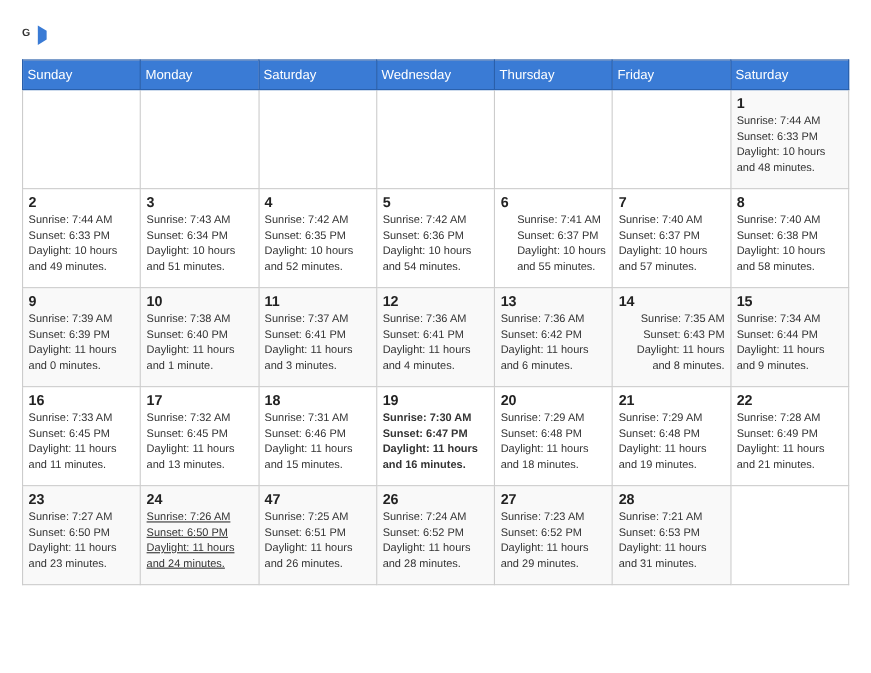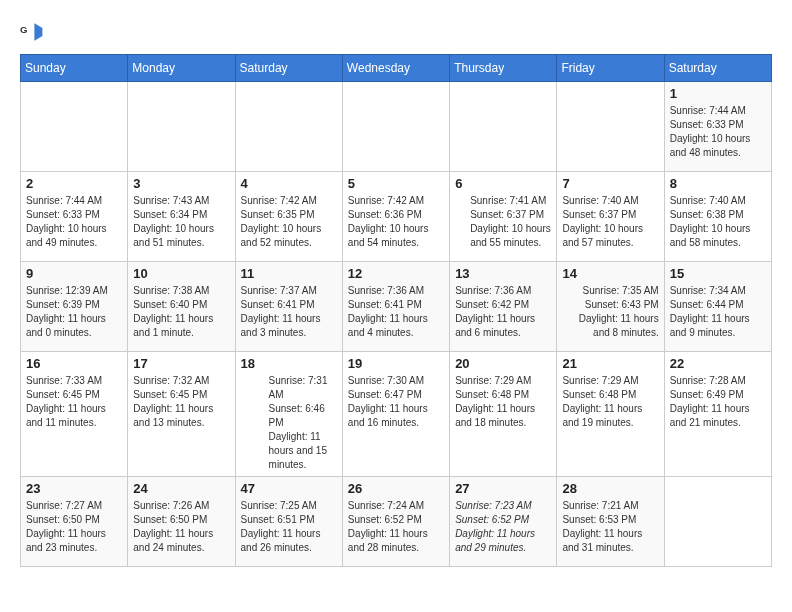--- a/index.html
+++ b/index.html
@@ -166,21 +166,21 @@
         <td>
           <span class="day-number">8</span>
           <div class="cell-text" style="white-space: pre-line;">Sunrise: 7:40 AM
 Sunset: 6:38 PM
 Daylight: 10 hours and 58 minutes.</div>
         </td>
       </tr>
       <tr>
         <td>
           <span class="day-number">9</span>
-          <div class="cell-text" style="white-space: pre-line;">Sunrise: 12:39 AM
+          <div class="cell-text" style="white-space: pre-line;">Sunrise: 7:39 AM
 Sunset: 6:39 PM
 Daylight: 11 hours and 0 minutes.</div>
         </td>
         <td>
           <span class="day-number">10</span>
           <div class="cell-text" style="white-space: pre-line;">Sunrise: 7:38 AM
 Sunset: 6:40 PM
 Daylight: 11 hours and 1 minute.</div>
         </td>
         <td>
@@ -222,27 +222,27 @@
 Daylight: 11 hours and 11 minutes.</div>
         </td>
         <td>
           <span class="day-number">17</span>
           <div class="cell-text" style="white-space: pre-line;">Sunrise: 7:32 AM
 Sunset: 6:45 PM
 Daylight: 11 hours and 13 minutes.</div>
         </td>
         <td>
           <span class="day-number">18</span>
-          <div class="cell-text" style="white-space: pre-line; margin-left: 28px;">Sunrise: 7:31 AM
+          <div class="cell-text" style="white-space: pre-line;">Sunrise: 7:31 AM
 Sunset: 6:46 PM
 Daylight: 11 hours and 15 minutes.</div>
         </td>
         <td>
           <span class="day-number">19</span>
-          <div class="cell-text" style="white-space: pre-line;">Sunrise: 7:30 AM
+          <div class="cell-text" style="white-space: pre-line; font-weight: bold;">Sunrise: 7:30 AM
 Sunset: 6:47 PM
 Daylight: 11 hours and 16 minutes.</div>
         </td>
         <td>
           <span class="day-number">20</span>
           <div class="cell-text" style="white-space: pre-line;">Sunrise: 7:29 AM
 Sunset: 6:48 PM
 Daylight: 11 hours and 18 minutes.</div>
         </td>
         <td>
@@ -260,39 +260,39 @@
       </tr>
       <tr>
         <td>
           <span class="day-number">23</span>
           <div class="cell-text" style="white-space: pre-line;">Sunrise: 7:27 AM
 Sunset: 6:50 PM
 Daylight: 11 hours and 23 minutes.</div>
         </td>
         <td>
           <span class="day-number">24</span>
-          <div class="cell-text" style="white-space: pre-line;">Sunrise: 7:26 AM
+          <div class="cell-text" style="white-space: pre-line; text-decoration: underline;">Sunrise: 7:26 AM
 Sunset: 6:50 PM
 Daylight: 11 hours and 24 minutes.</div>
         </td>
         <td>
           <span class="day-number">47</span>
           <div class="cell-text" style="white-space: pre-line;">Sunrise: 7:25 AM
 Sunset: 6:51 PM
 Daylight: 11 hours and 26 minutes.</div>
         </td>
         <td>
           <span class="day-number">26</span>
           <div class="cell-text" style="white-space: pre-line;">Sunrise: 7:24 AM
 Sunset: 6:52 PM
 Daylight: 11 hours and 28 minutes.</div>
         </td>
         <td>
           <span class="day-number">27</span>
-          <div class="cell-text" style="white-space: pre-line; font-style: italic;">Sunrise: 7:23 AM
+          <div class="cell-text" style="white-space: pre-line;">Sunrise: 7:23 AM
 Sunset: 6:52 PM
 Daylight: 11 hours and 29 minutes.</div>
         </td>
         <td>
           <span class="day-number">28</span>
           <div class="cell-text" style="white-space: pre-line;">Sunrise: 7:21 AM
 Sunset: 6:53 PM
 Daylight: 11 hours and 31 minutes.</div>
         </td>
         <td class="empty-cell"></td>

